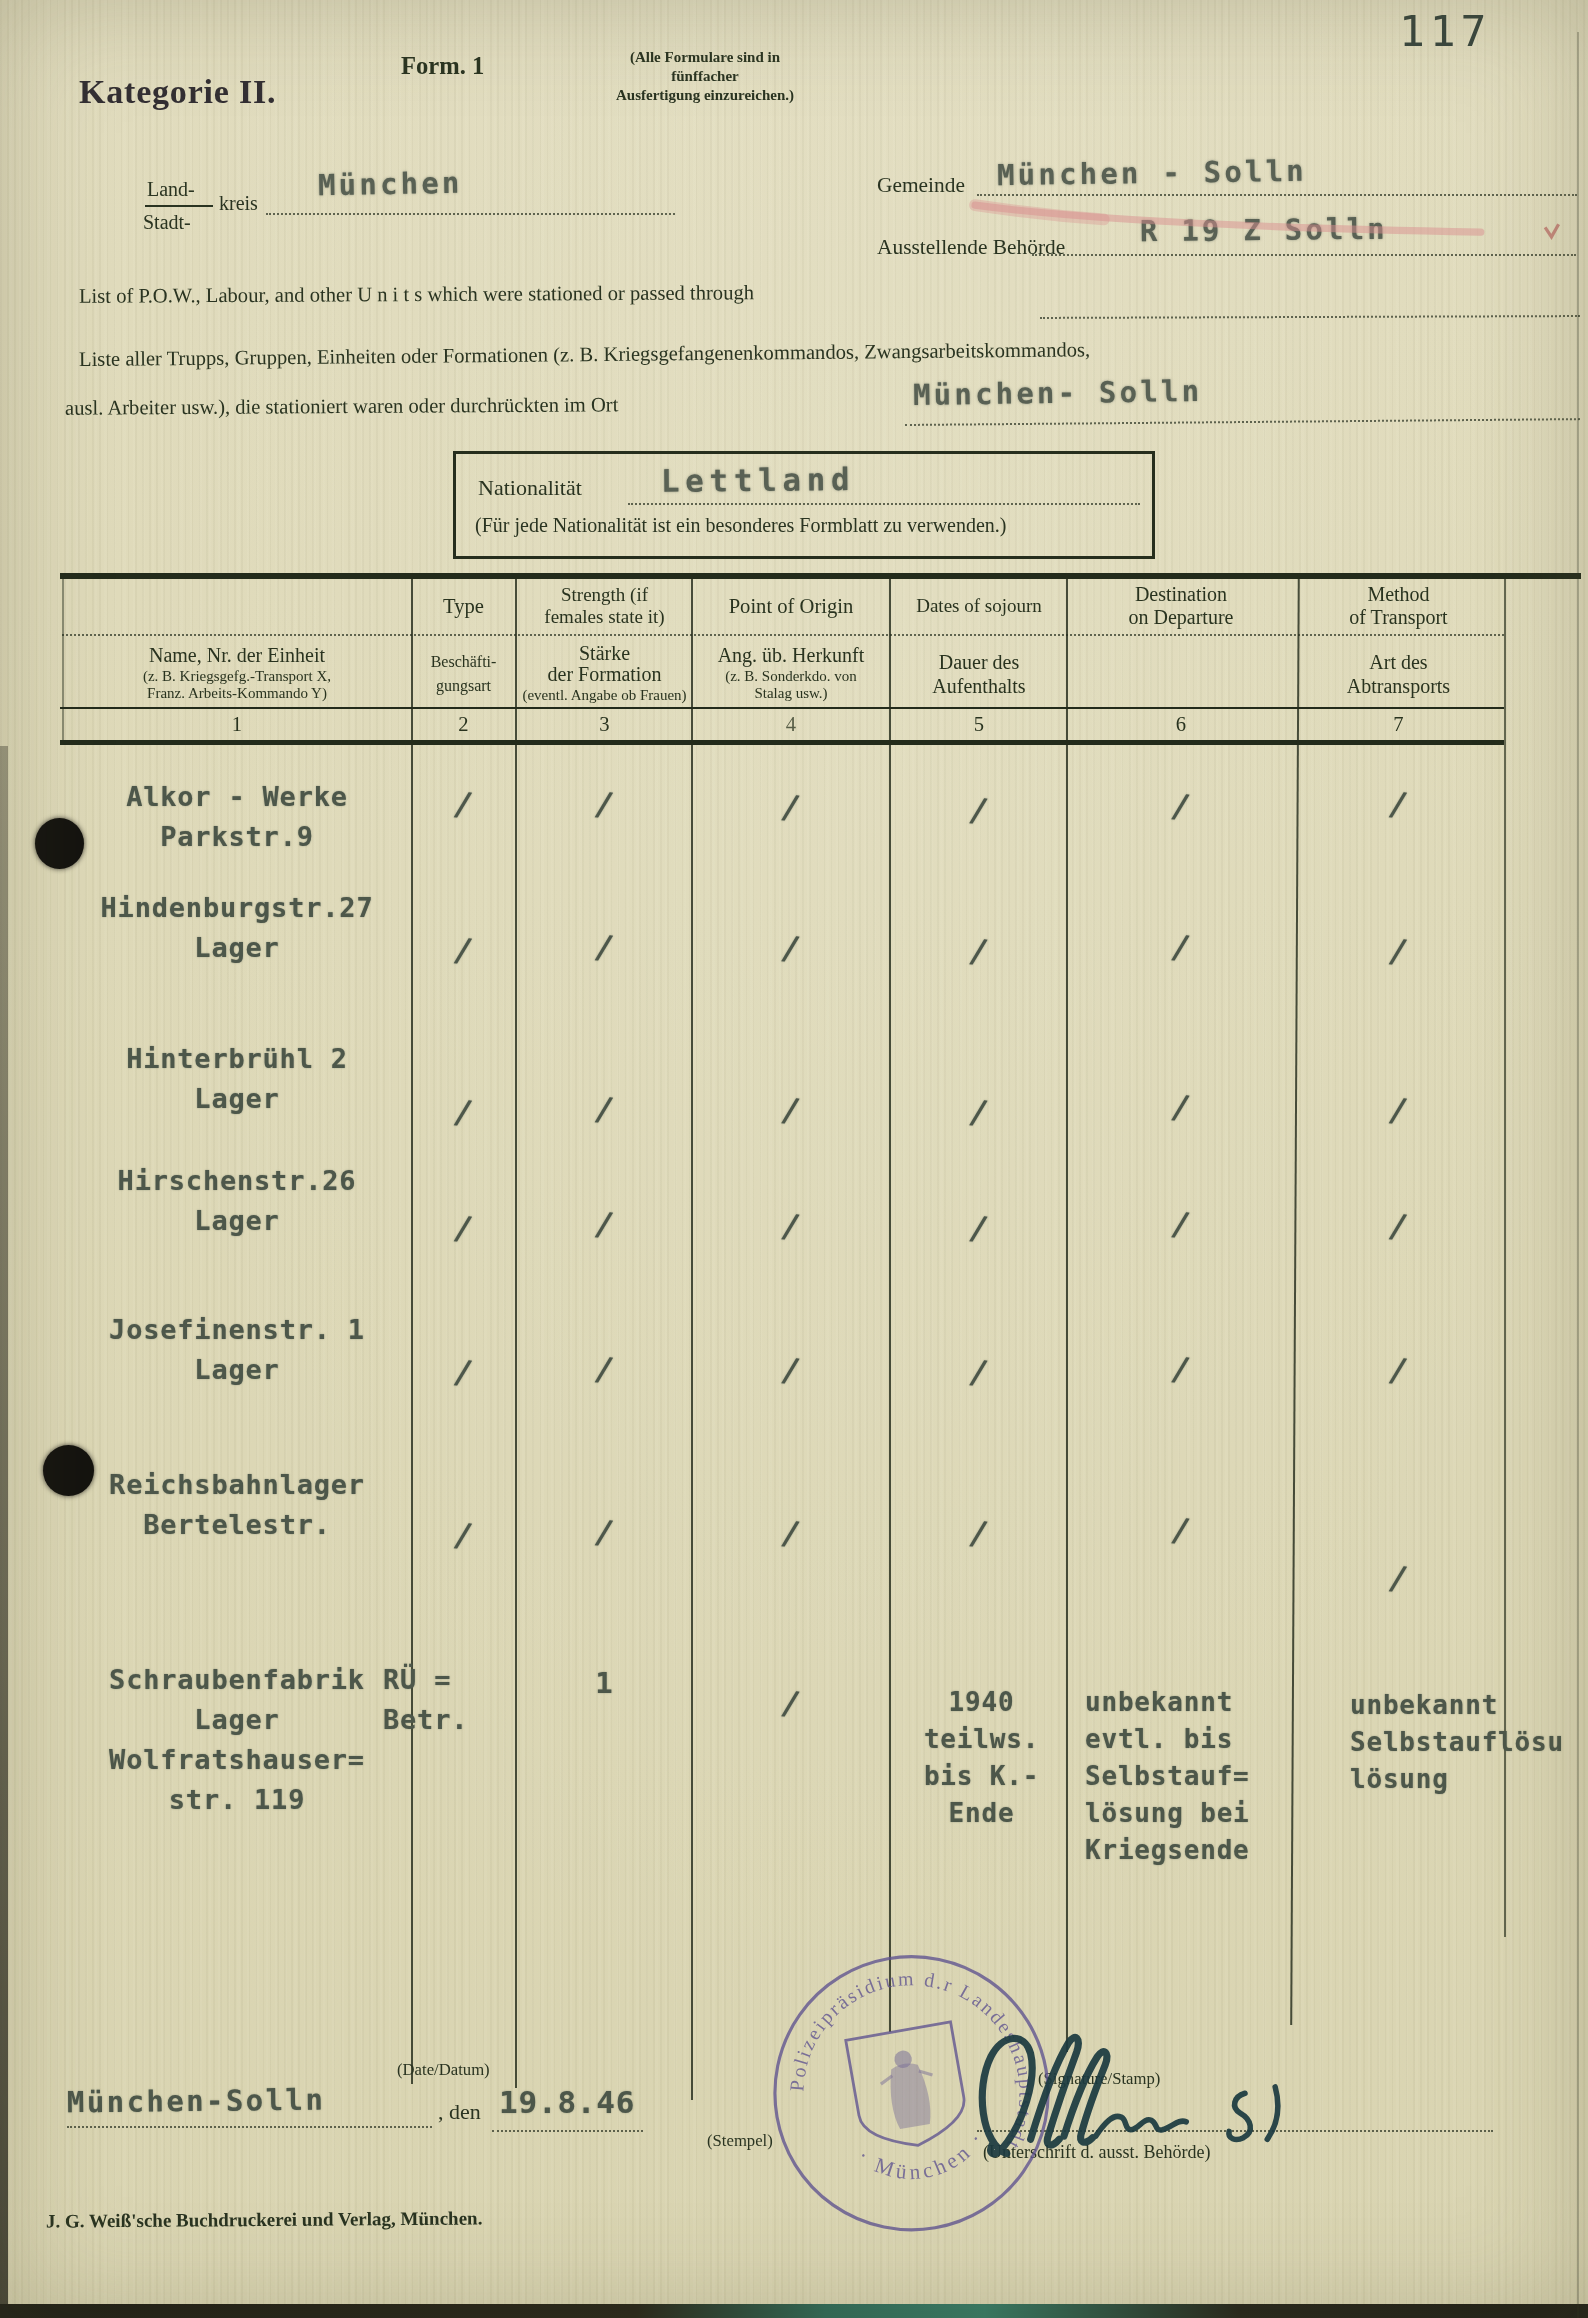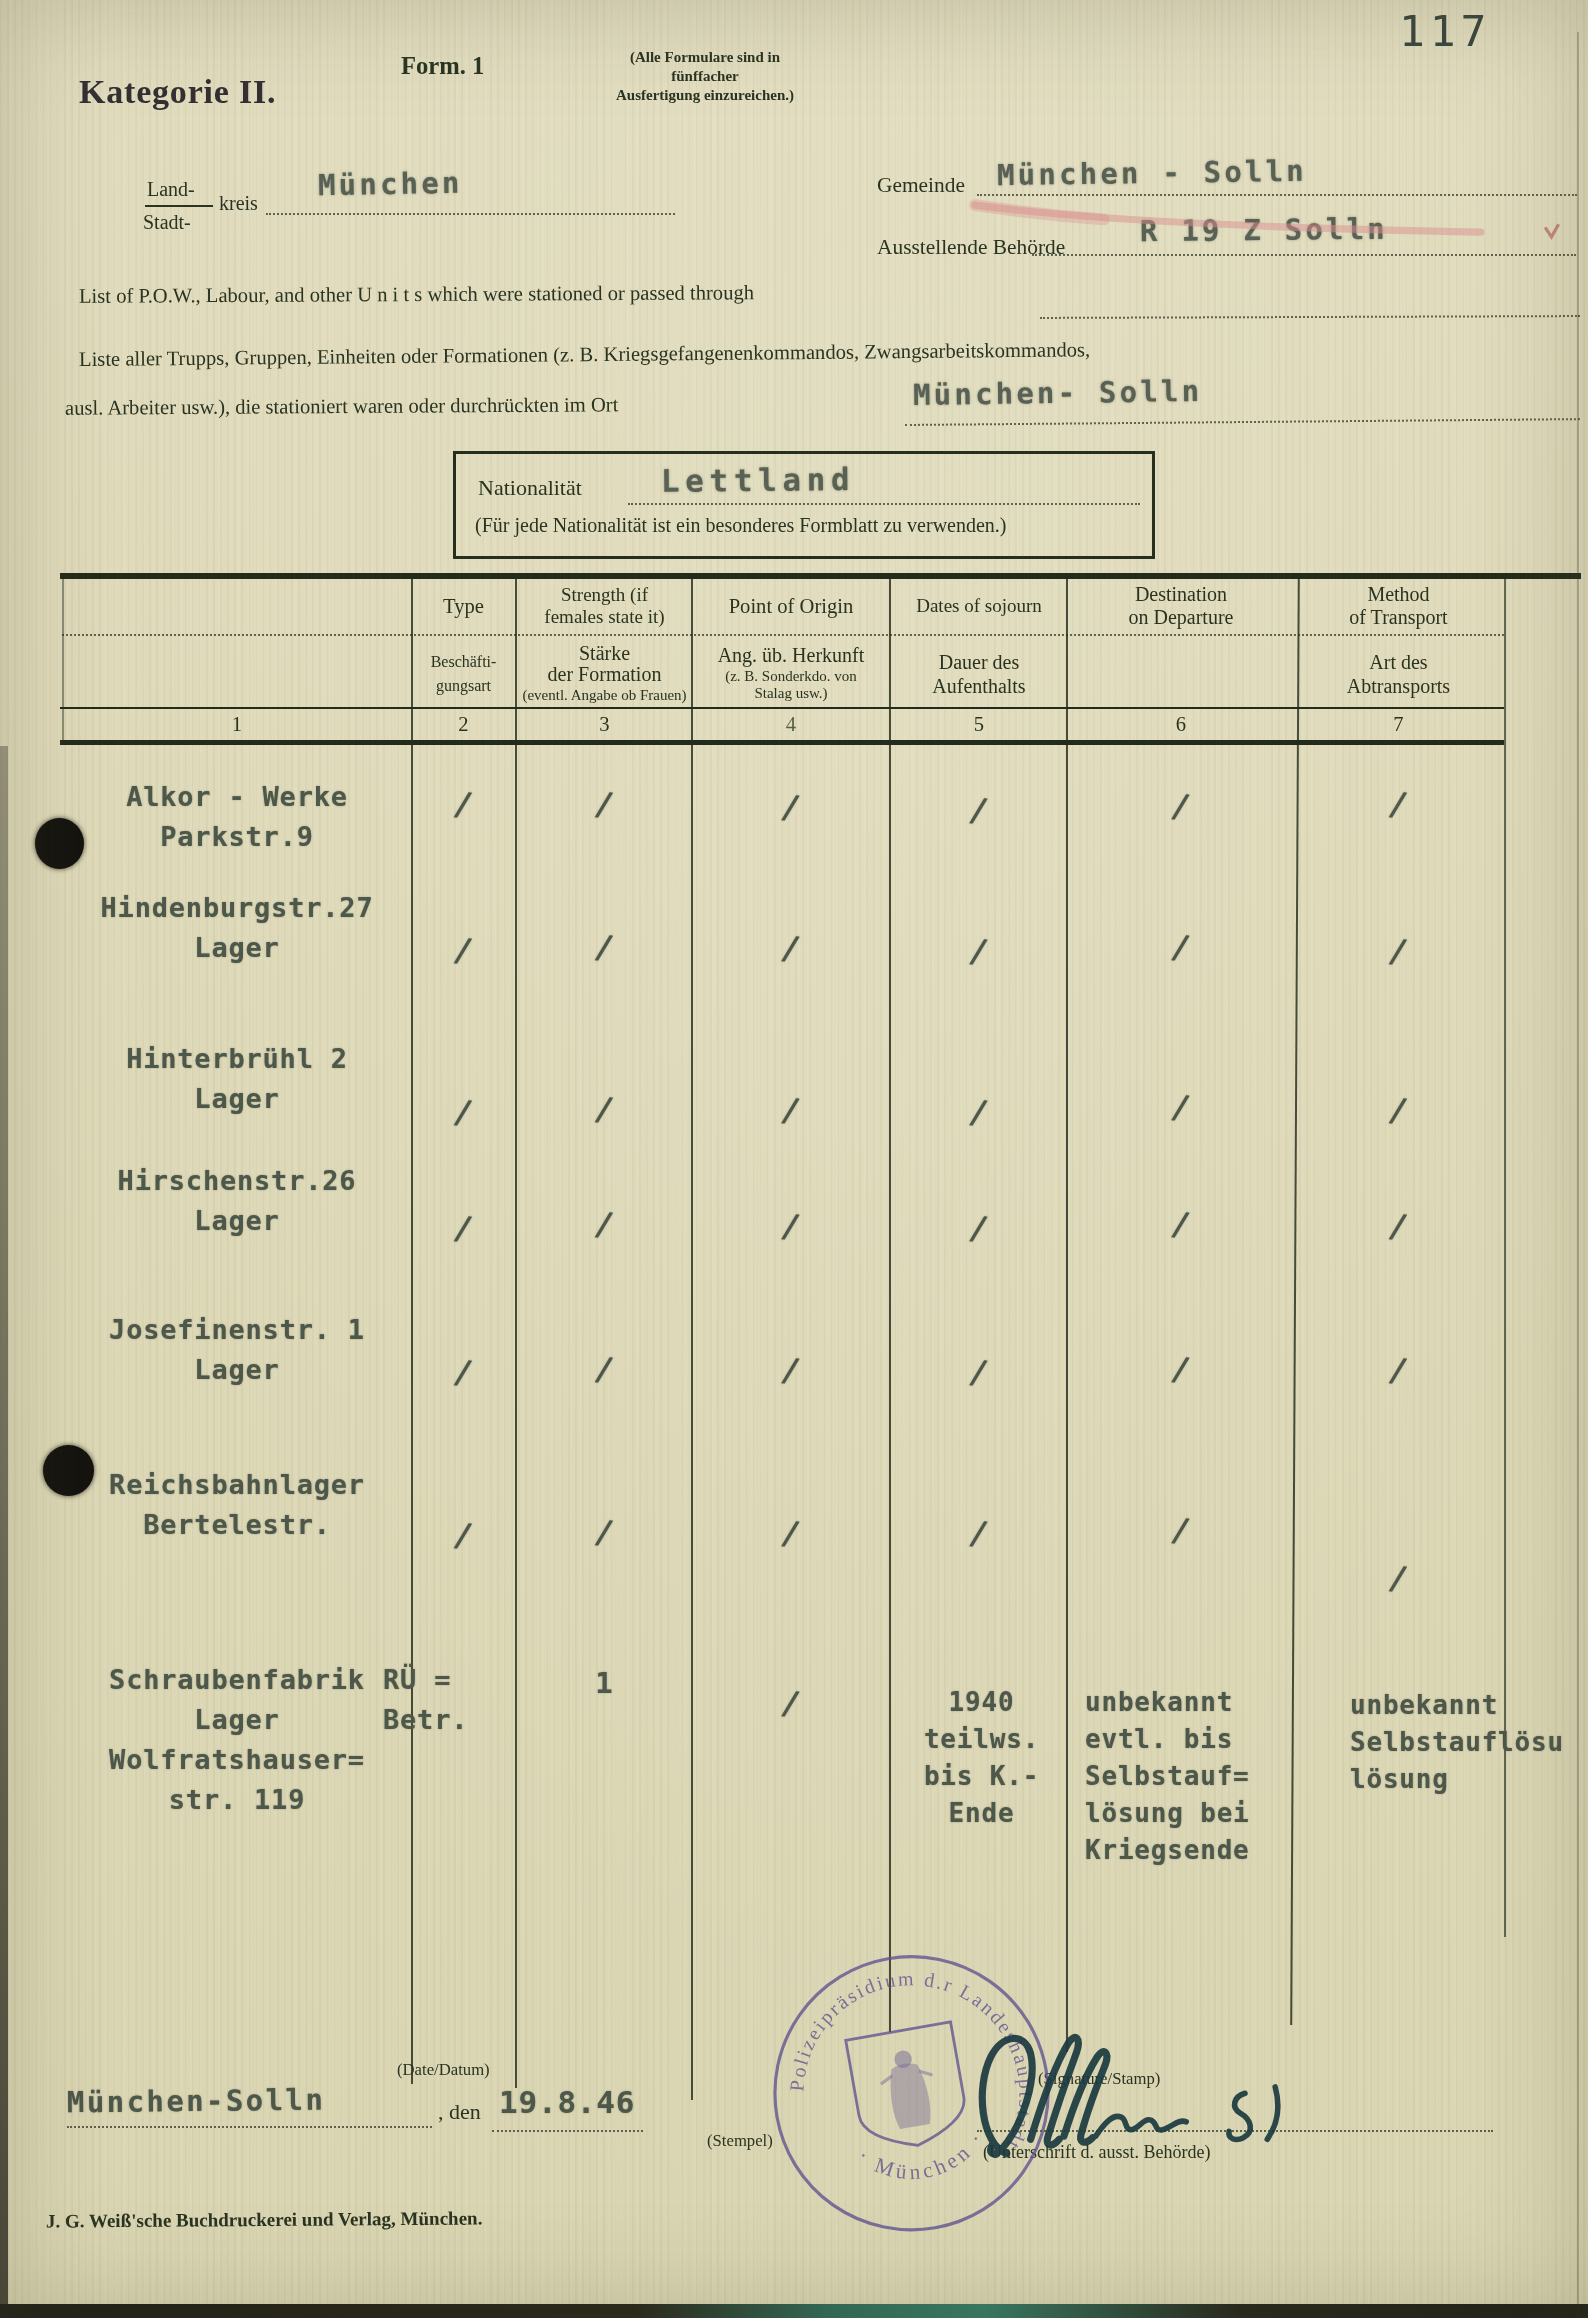--- a/index.html
+++ b/index.html
@@ -89,20 +89,25 @@
   <div class="hc x2" style="top:580px;height:52px;font-size:20.6px;">Type</div>
   <div class="hc x3" style="top:580px;height:52px;font-size:19px;line-height:22px;">Strength (if
 females state it)</div>
   <div class="hc x4" style="top:580px;height:52px;font-size:20.6px;">Point of Origin</div>
   <div class="hc x5" style="top:580px;height:52px;font-size:19px;">Dates of sojourn</div>
   <div class="hc x6" style="top:580px;height:52px;font-size:20px;line-height:23px;">Destination
 on Departure</div>
   <div class="hc x7" style="top:580px;height:52px;font-size:20px;line-height:23px;">Method
 of Transport</div>
 
+  <div class="hc x1" style="top:640px;height:67px;font-size:20px;line-height:21.4px;">
+    <div>Name, Nr. der Einheit</div>
+    <div class="sub">(z. B. Kriegsgefg.-Transport X,
+Franz. Arbeits-Kommando Y)</div>
+  </div>
   <div class="hc x2" style="top:640px;height:67px;font-size:16px;line-height:24px;">Beschäfti-
 gungsart</div>
   <div class="hc x3" style="top:640px;height:67px;font-size:20px;line-height:21.4px;">
     <div>Stärke
 der Formation</div>
     <div class="sub">(eventl. Angabe ob Frauen)</div>
   </div>
   <div class="hc x4" style="top:640px;height:67px;font-size:20px;line-height:21.4px;">
     <div>Ang. üb. Herkunft</div>
     <div class="sub">(z. B. Sonderkdo. von

